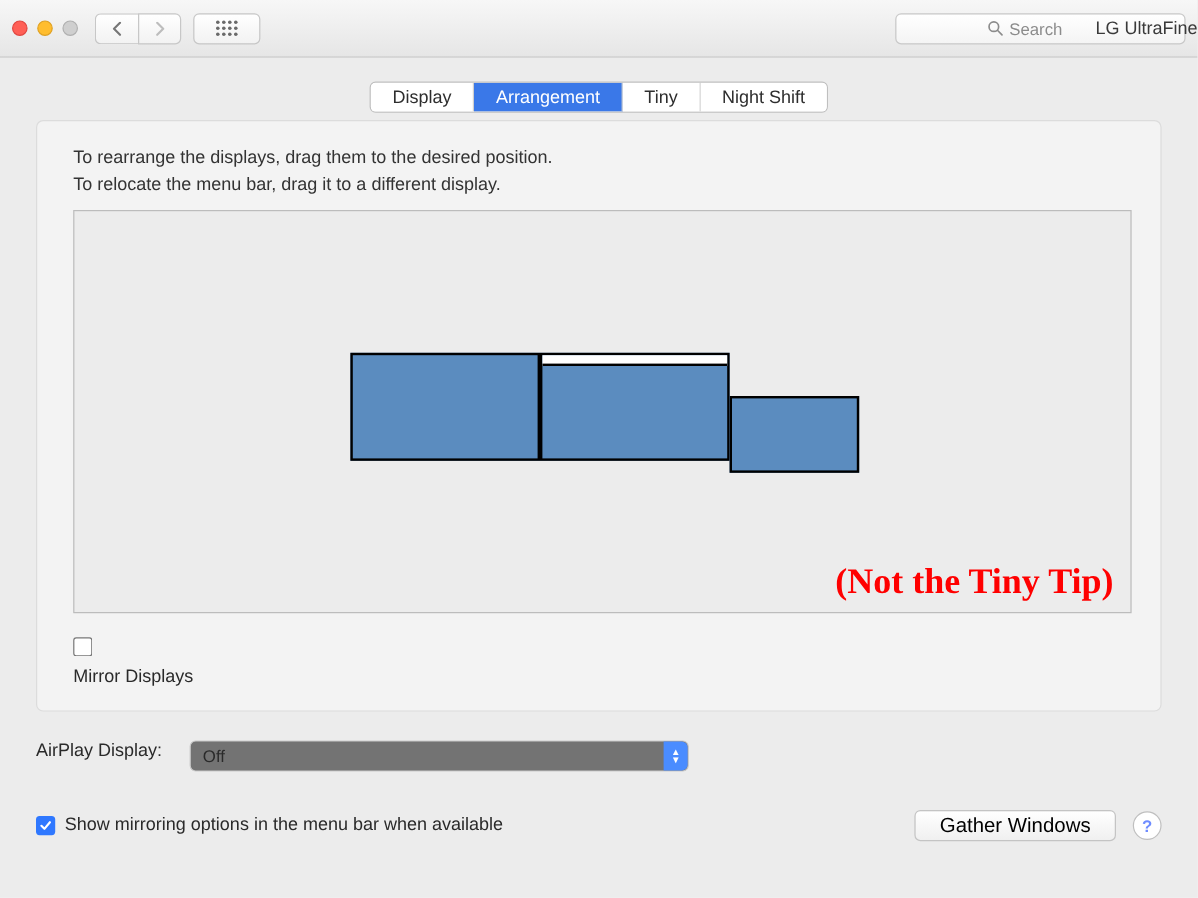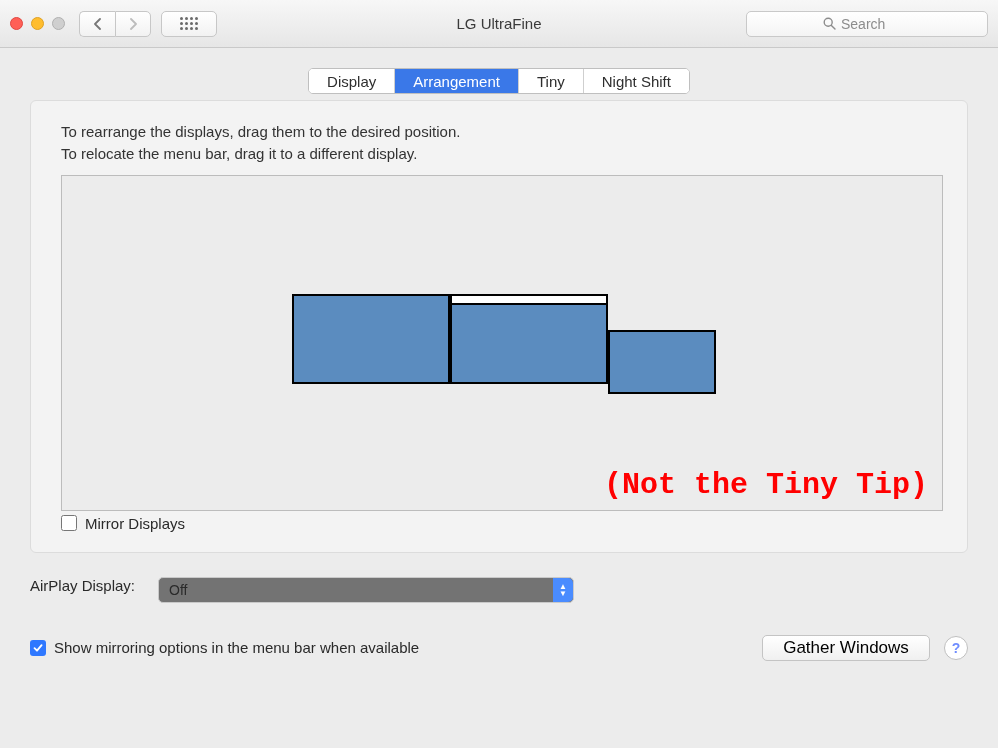--- a/index.html
+++ b/index.html
@@ -43,21 +43,21 @@
   .nav-group .toolbar-btn:last-child  { border-top-left-radius:0;  border-bottom-left-radius:0;}
   .grid-btn { width:56px; margin-right:10px; }
   .grid-dots {
     display:grid; grid-template-columns:repeat(4,3px); grid-template-rows:repeat(3,3px);
     gap:2px;
   }
   .grid-dots span { width:3px; height:3px; background:#6a6a6a; border-radius:50%; }
 
   .title {
     position:absolute; left:0; right:0;
-    text-align:center; font-size:15px; color:#3a3a3a;
+    text-align:right; font-size:15px; color:#3a3a3a;
     pointer-events:none;
   }
 
   .search-wrap {
     margin-left:auto;
     width: 242px; height:26px;
     background:linear-gradient(#ffffff,#f4f4f4);
     border:1px solid #c9c9c9; border-radius:5px;
     display:flex; align-items:center; justify-content:center;
     color:#8c8c8c; gap:5px; font-size:14px;
@@ -117,24 +117,24 @@
   .disp.b .menubar {
     position:absolute; left:0; right:0; top:0; height:9px;
     background:#fff; border-bottom:2px solid #000;
   }
   
   .disp.c { left:316px; top:36px; width:108px; height:64px; }
 
   .overlay {
     position:absolute; right:14px; bottom:8px;
     color:#ff0000; font-weight:700; font-size:30px;
-    font-family: Liberation Mono, monospace;
-  }
-
-  .mirror-row { display:flex; align-items:center; gap:8px; margin-top:4px; font-size:15px;}
+    font-family: Liberation Serif, serif;
+  }
+
+  .mirror-row { display:flex; gap:8px; margin-top:20px; font-size:15px;flex-direction:column;}
   .mirror-row input[type=checkbox]{ width:16px; height:16px; }
 
   .lower { margin-top: 24px; }
   .airplay-row { display:flex; align-items:flex-start; gap:23px; font-size:15px; }
   .select {
     position:relative;
     width: 416px; height:26px;
     background:#737373; border:1px solid #c9c9c9; border-radius:5px;
     display:flex; align-items:center; padding:0 10px; font-size:14px;
   }

